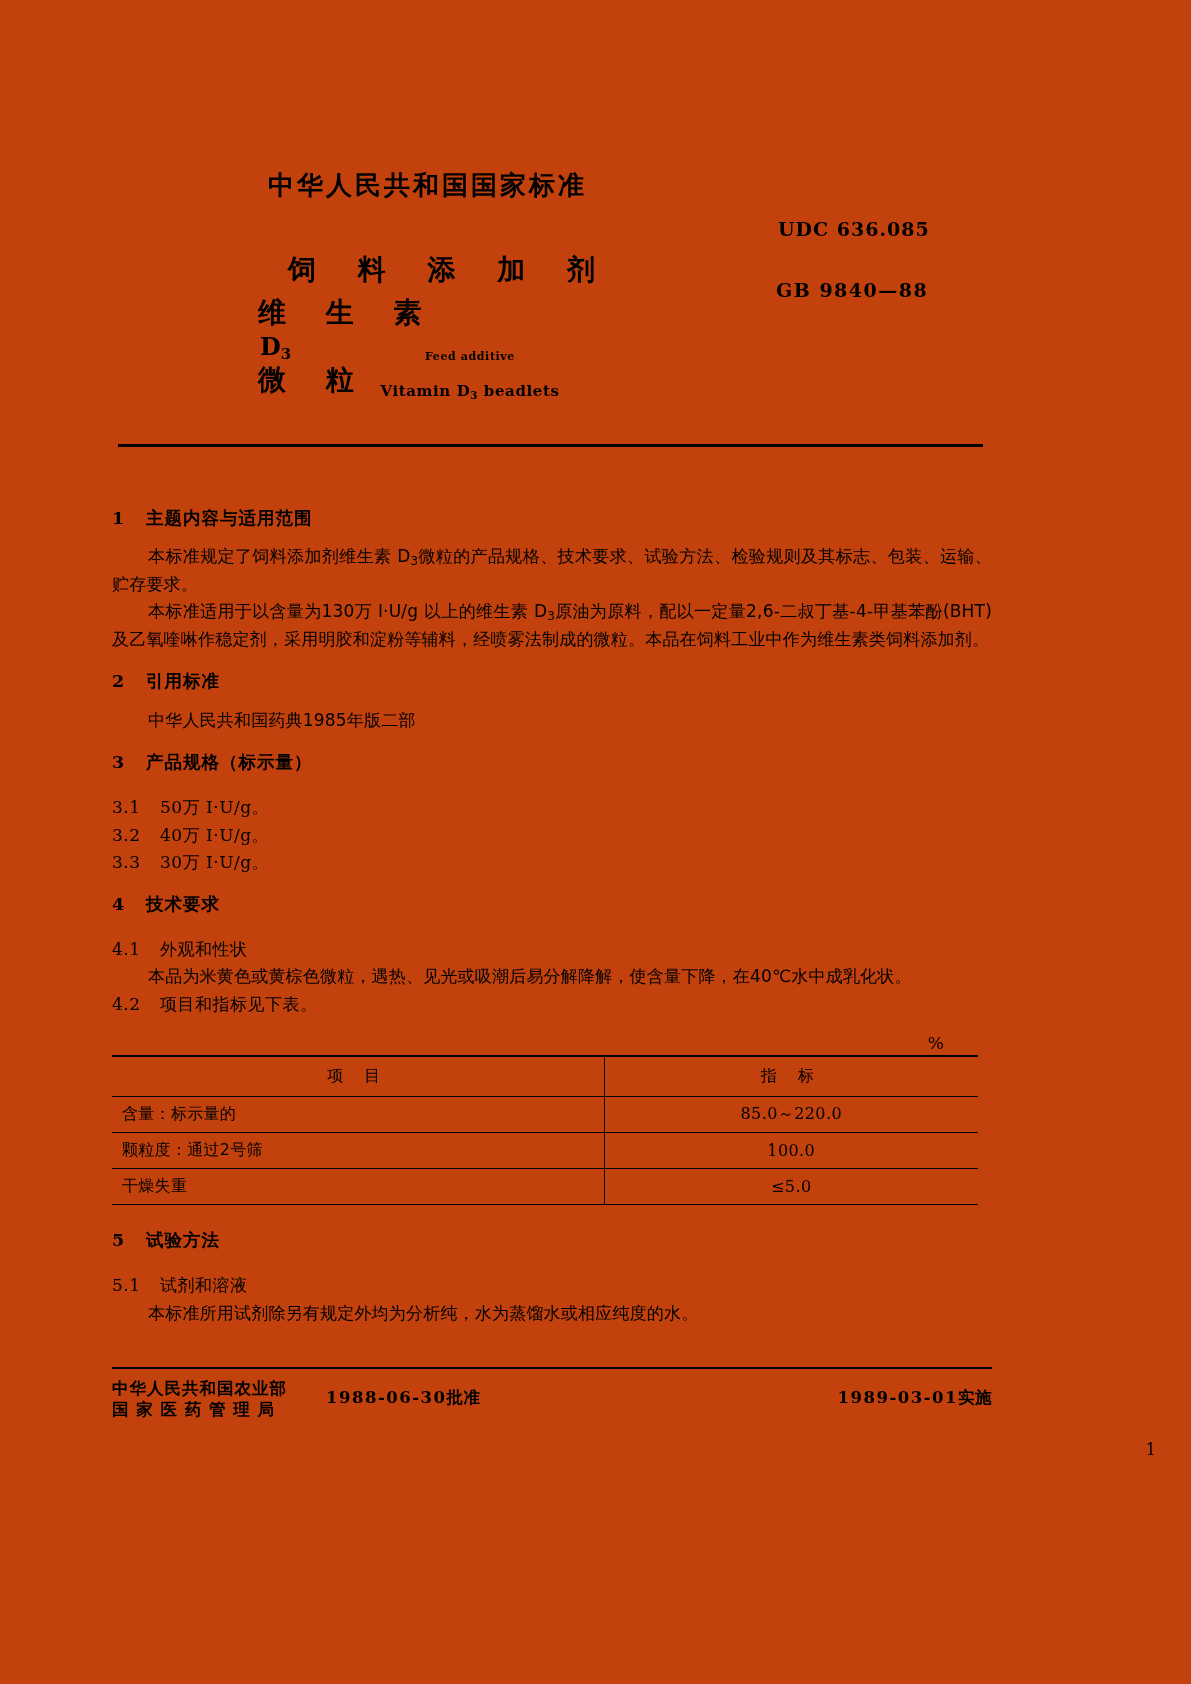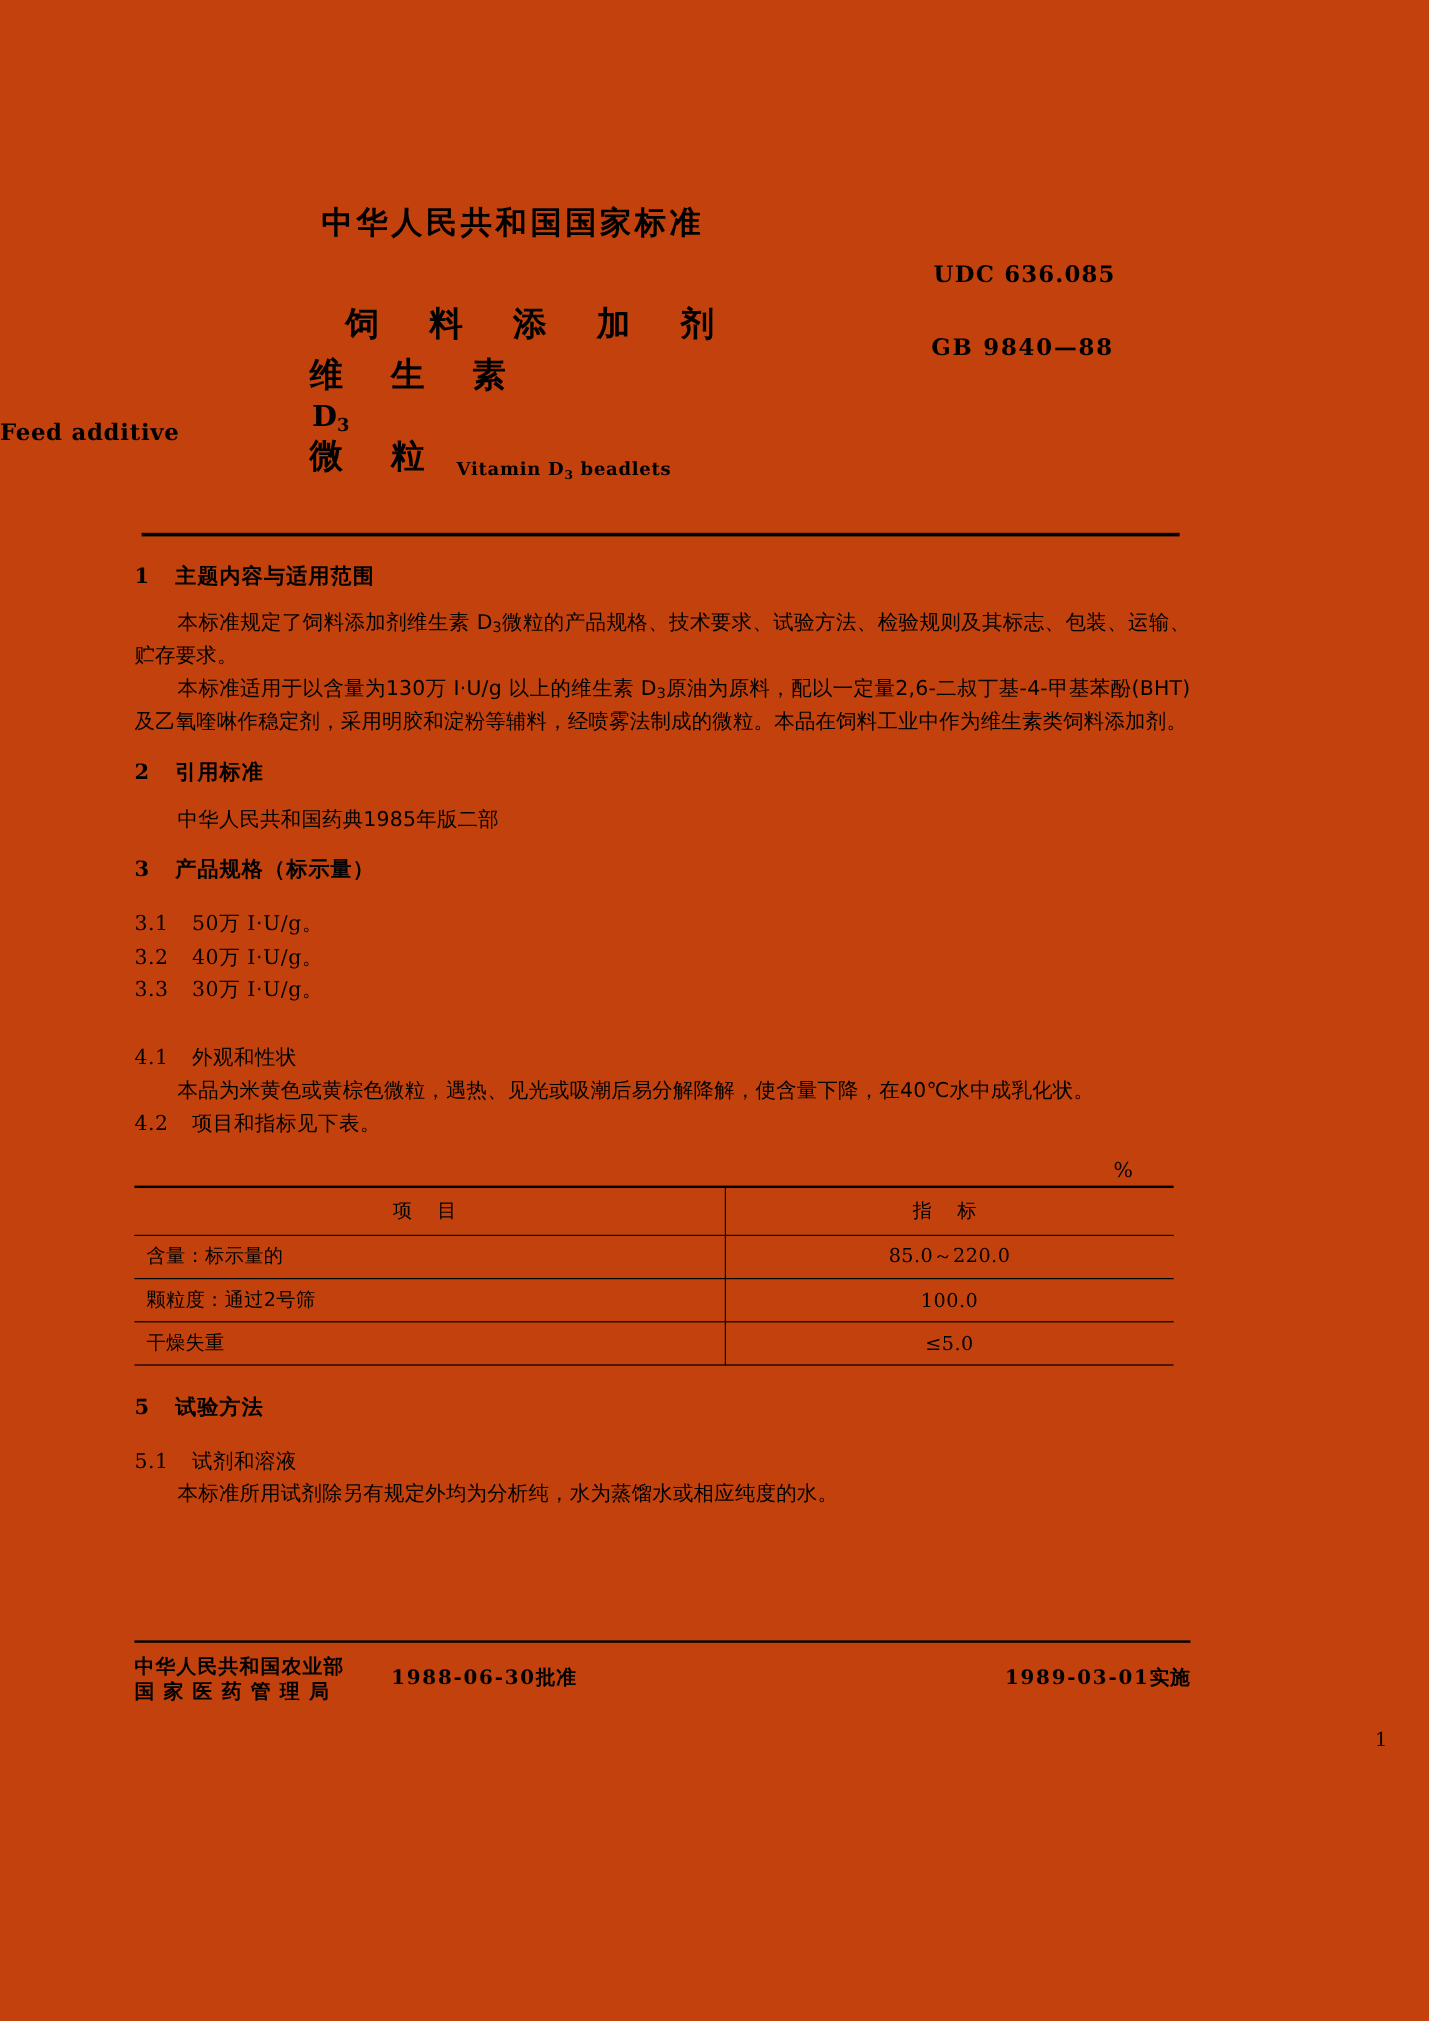--- a/index.html
+++ b/index.html
@@ -87,23 +87,23 @@
     font-size: 0.62em;
     vertical-align: baseline;
     position: relative;
     top: 4px;
   }
   .en-title-1 {
     position: absolute;
     left: 0;
     top: 350px;
     width: 940px;
-    text-align: left;
-    font-family: "DejaVu Serif", "Liberation Serif", serif;
-    font-size: 19px;
+    text-align: center;
+    font-family: "DejaVu Serif", "Liberation Serif", serif;
+    font-size: 11px;
     font-weight: bold;
     letter-spacing: 0.6px;
   }
   .en-title-2 {
     position: absolute;
     left: 0;
     top: 382px;
     width: 940px;
     text-align: center;
     font-family: "DejaVu Serif", "Liberation Serif", serif;
@@ -123,21 +123,21 @@
     top: 444px;
     width: 865px;
     height: 3px;
     background: #000;
   }
 
   
   .body-area {
     position: absolute;
     left: 112px;
-    top: 468px;
+    top: 505px;
     width: 880px;
   }
   .h2 {
     font-size: 17.5px;
     font-weight: bold;
     letter-spacing: 1px;
     margin: 0 0 4px 0;
     line-height: 1.5;
   }
   .h2 .num {
@@ -341,20 +341,23 @@
     </div>
     <div class="h3">
       <span class="num mono">3.2</span><span class="mono">40万 I·U/g。</span>
     </div>
     <div class="h3">
       <span class="num mono">3.3</span><span class="mono">30万 I·U/g。</span>
     </div>
 
     <div class="spacer-md"></div>
 
+    <div class="h2">
+      <span class="num">4</span><span>技术要求</span>
+    </div>
     <div class="spacer-md"></div>
     <div class="h3">
       <span class="num mono">4.1</span><span>外观和性状</span>
     </div>
     <p class="para indent">本品为米黄色或黄棕色微粒，遇热、见光或吸潮后易分解降解，使含量下降，在40℃水中成乳化状。</p>
     <div class="h3">
       <span class="num mono">4.2</span><span>项目和指标见下表。</span>
     </div>
 
     <div class="spacer-md"></div>

